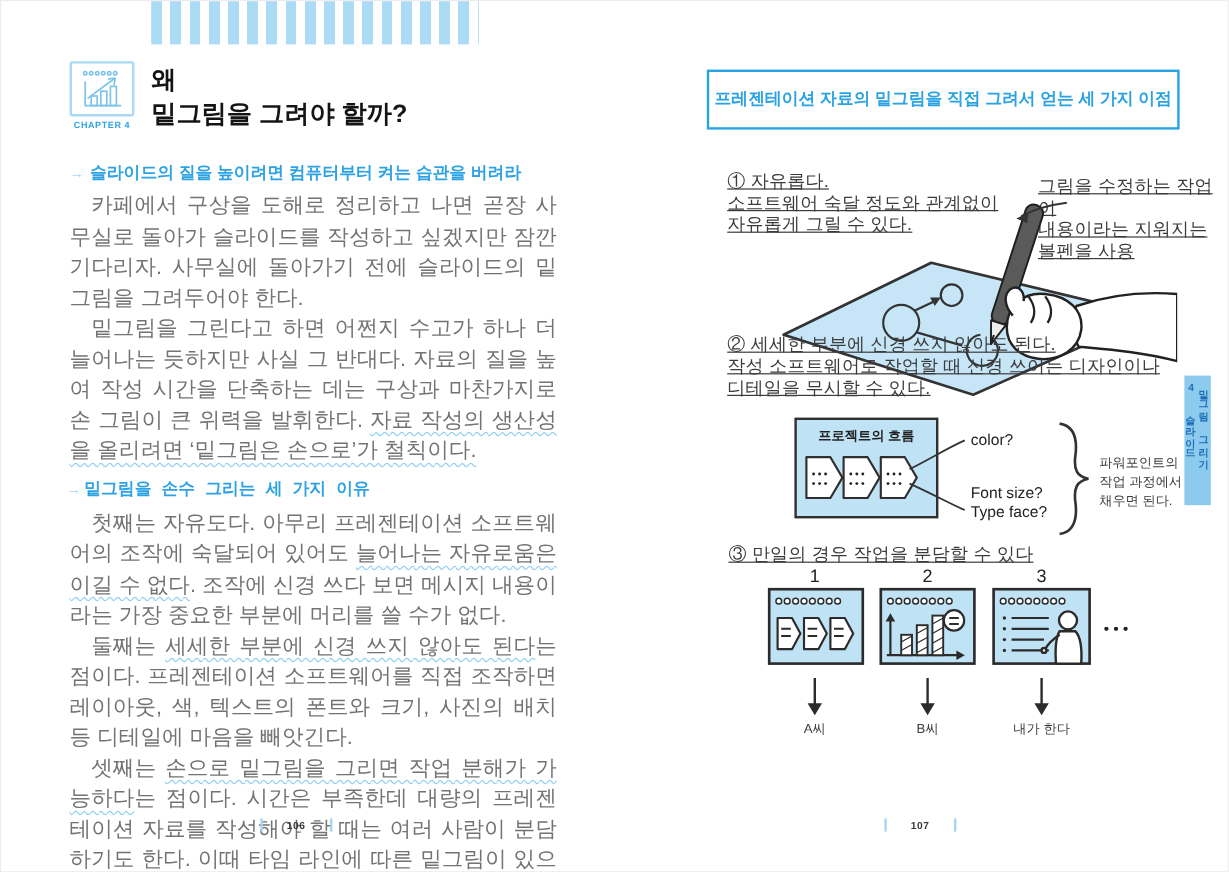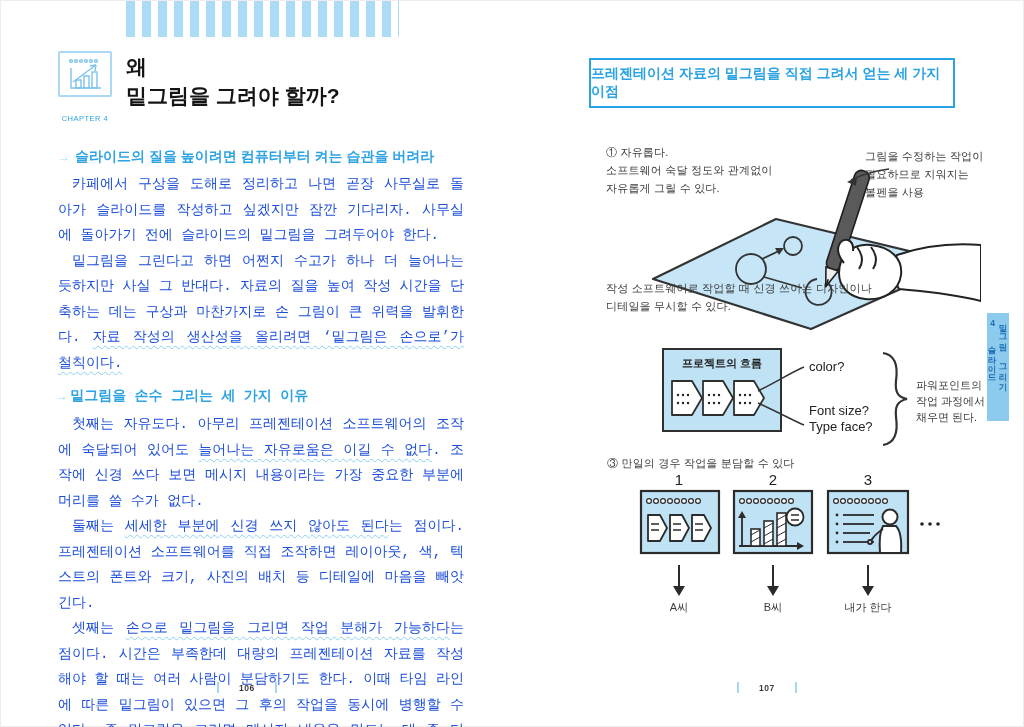--- a/index.html
+++ b/index.html
@@ -14,45 +14,45 @@
     position:absolute;left:125px;top:0;width:273px;height:36px;
     background:repeating-linear-gradient(90deg,#abdbf5 0,#abdbf5 9px,#ffffff 9px,#ffffff 16px);
   }
 
   
   .left-page{position:absolute;left:57px;top:50px;width:406px;}
   .lp-header{display:flex;gap:14px;}
   .chapter-badge{width:54px;text-align:center;flex:0 0 54px;}
   .chapter-icon-box{width:50px;height:42px;border:2px solid #a9d9f4;border-radius:2px;
     display:flex;align-items:center;justify-content:center;box-sizing:content-box;}
-  .chapter-label{color:#2ea3e3;font-size:7.5px;font-weight:normal;letter-spacing:.5px;margin-top:17px;}
+  .chapter-label{color:#2ea3e3;font-size:7.5px;font-weight:bold;letter-spacing:.5px;margin-top:3px;}
   .page-title{font-size:21px;line-height:29px;font-weight:700;color:#141414;padding-top:1px;}
 
   .sec-heading{margin-top:24px;color:#2ea3e3;font-weight:bold;font-size:14px;line-height:18px;}
   .sec-heading .arrow{color:#9fd6f3;font-weight:normal;font-size:12px;margin-right:5px;}
   .sec-heading.second{margin-top:11px;font-family:Liberation Mono, monospace;}
 
   .body-text{
-    margin-top:6px;font-family:Liberation Mono, monospace;font-size:14px;
-    line-height:25.5px;color:#1d4ed8;text-align:justify;
+    margin-top:6px;font-family:Liberation Sans, sans-serif;font-size:18px;
+    line-height:25.5px;color:#737373;text-align:justify;
   }
   .para{text-indent:1em;margin:0;}
   .wavy{
     text-decoration-line:underline;text-decoration-style:wavy;
     text-decoration-color:#8ed0f4;text-decoration-thickness:1px;text-underline-offset:4px;
   }
 
   
   .title-box{
-    position:absolute;left:588px;top:57px;width:366px;height:50px;
+    position:absolute;left:588px;top:57px;width:394px;height:50px;
     border:2px solid #29a3e3;box-sizing:border-box;
-    display:flex;align-items:center;
+    display:flex;align-items:center;justify-content:center;
     color:#2ba3e3;font-weight:bold;font-size:14px;
   }
-  .hand-text{position:absolute;font-size:11px;line-height:18px;color:#3b3b3b;letter-spacing:.2px;}
+  .hand-text{position:absolute;font-size:15px;line-height:18px;color:#3b3b3b;letter-spacing:.2px;text-decoration:underline;}
   .b1-text{left:605px;top:142px;}
   .b1-note{left:864px;top:146px;}
   .b2-text{left:605px;top:278px;}
   .b3-heading{left:606px;top:453px;}
   .b3-caption{left:663px;top:618px;}
 
   .sketch-svg{position:absolute;}
   #svg-hand{left:640px;top:150px;}
   #svg-flow{left:645px;top:340px;}
   #svg-slides{left:605px;top:468px;}
@@ -134,21 +134,21 @@
     <span>프레젠테이션 자료의 밑그림을 직접 그려서 얻는 세 가지 이점</span>
   </div>
 
   <div class="hand-text b1-text">
     <div>① 자유롭다.</div>
     <div>소프트웨어 숙달 정도와 관계없이</div>
     <div>자유롭게 그릴 수 있다.</div>
   </div>
   <div class="hand-text b1-note">
     <div>그림을 수정하는 작업이</div>
-    <div>필요하므로 지워지는</div>
+    <div>내용이라는 지워지는</div>
     <div>볼펜을 사용</div>
   </div>
 
   <svg id="svg-hand" class="sketch-svg" width="340" height="180" viewBox="0 0 340 180">
     <polygon points="12,128 135,68 318,112 170,178" fill="#c6e6f7" stroke="#333" stroke-width="2.2" stroke-linejoin="round"></polygon>
     <g stroke="#333" stroke-width="1.8" fill="none">
       <circle cx="110" cy="118" r="15"></circle>
       <circle cx="152" cy="95" r="9"></circle>
       <path d="M121,108 L140,99"></path>
       <polygon points="143,97 134,97 138,104" fill="#333" stroke="none"></polygon>
@@ -167,20 +167,21 @@
       <path d="M230,96 C236,104 236,112 232,118" fill="none"></path>
       <path d="M203,112 C196,104 195,95 201,90 C208,86 213,92 212,100"></path>
     </g>
     <g stroke="#333" stroke-width="1.6" fill="none">
       <path d="M248,18 C232,20 218,25 210,29"></path>
       <polygon points="206,31 216,26 215,35" fill="#333" stroke="none"></polygon>
     </g>
   </svg>
 
   <div class="hand-text b2-text">
+    <div>② 세세한 부분에 신경 쓰지 않아도 된다.</div>
     <div>작성 소프트웨어로 작업할 때 신경 쓰이는 디자인이나</div>
     <div>디테일을 무시할 수 있다.</div>
   </div>
 
   <svg id="svg-flow" class="sketch-svg" width="345" height="130" viewBox="0 0 345 130">
     <rect x="17" y="8" width="118" height="82" fill="#bfe3f5" stroke="#2f2f2f" stroke-width="2"></rect>
     <text x="76" y="26" text-anchor="middle" font-size="11" font-weight="bold" fill="#222">프로젝트의 흐름</text>
     <g fill="#fff" stroke="#2f2f2f" stroke-width="1.8" stroke-linejoin="round">
       <polygon points="26,40 46,40 56,57 46,74 26,74"></polygon>
       <polygon points="57,40 77,40 87,57 77,74 57,74"></polygon>

